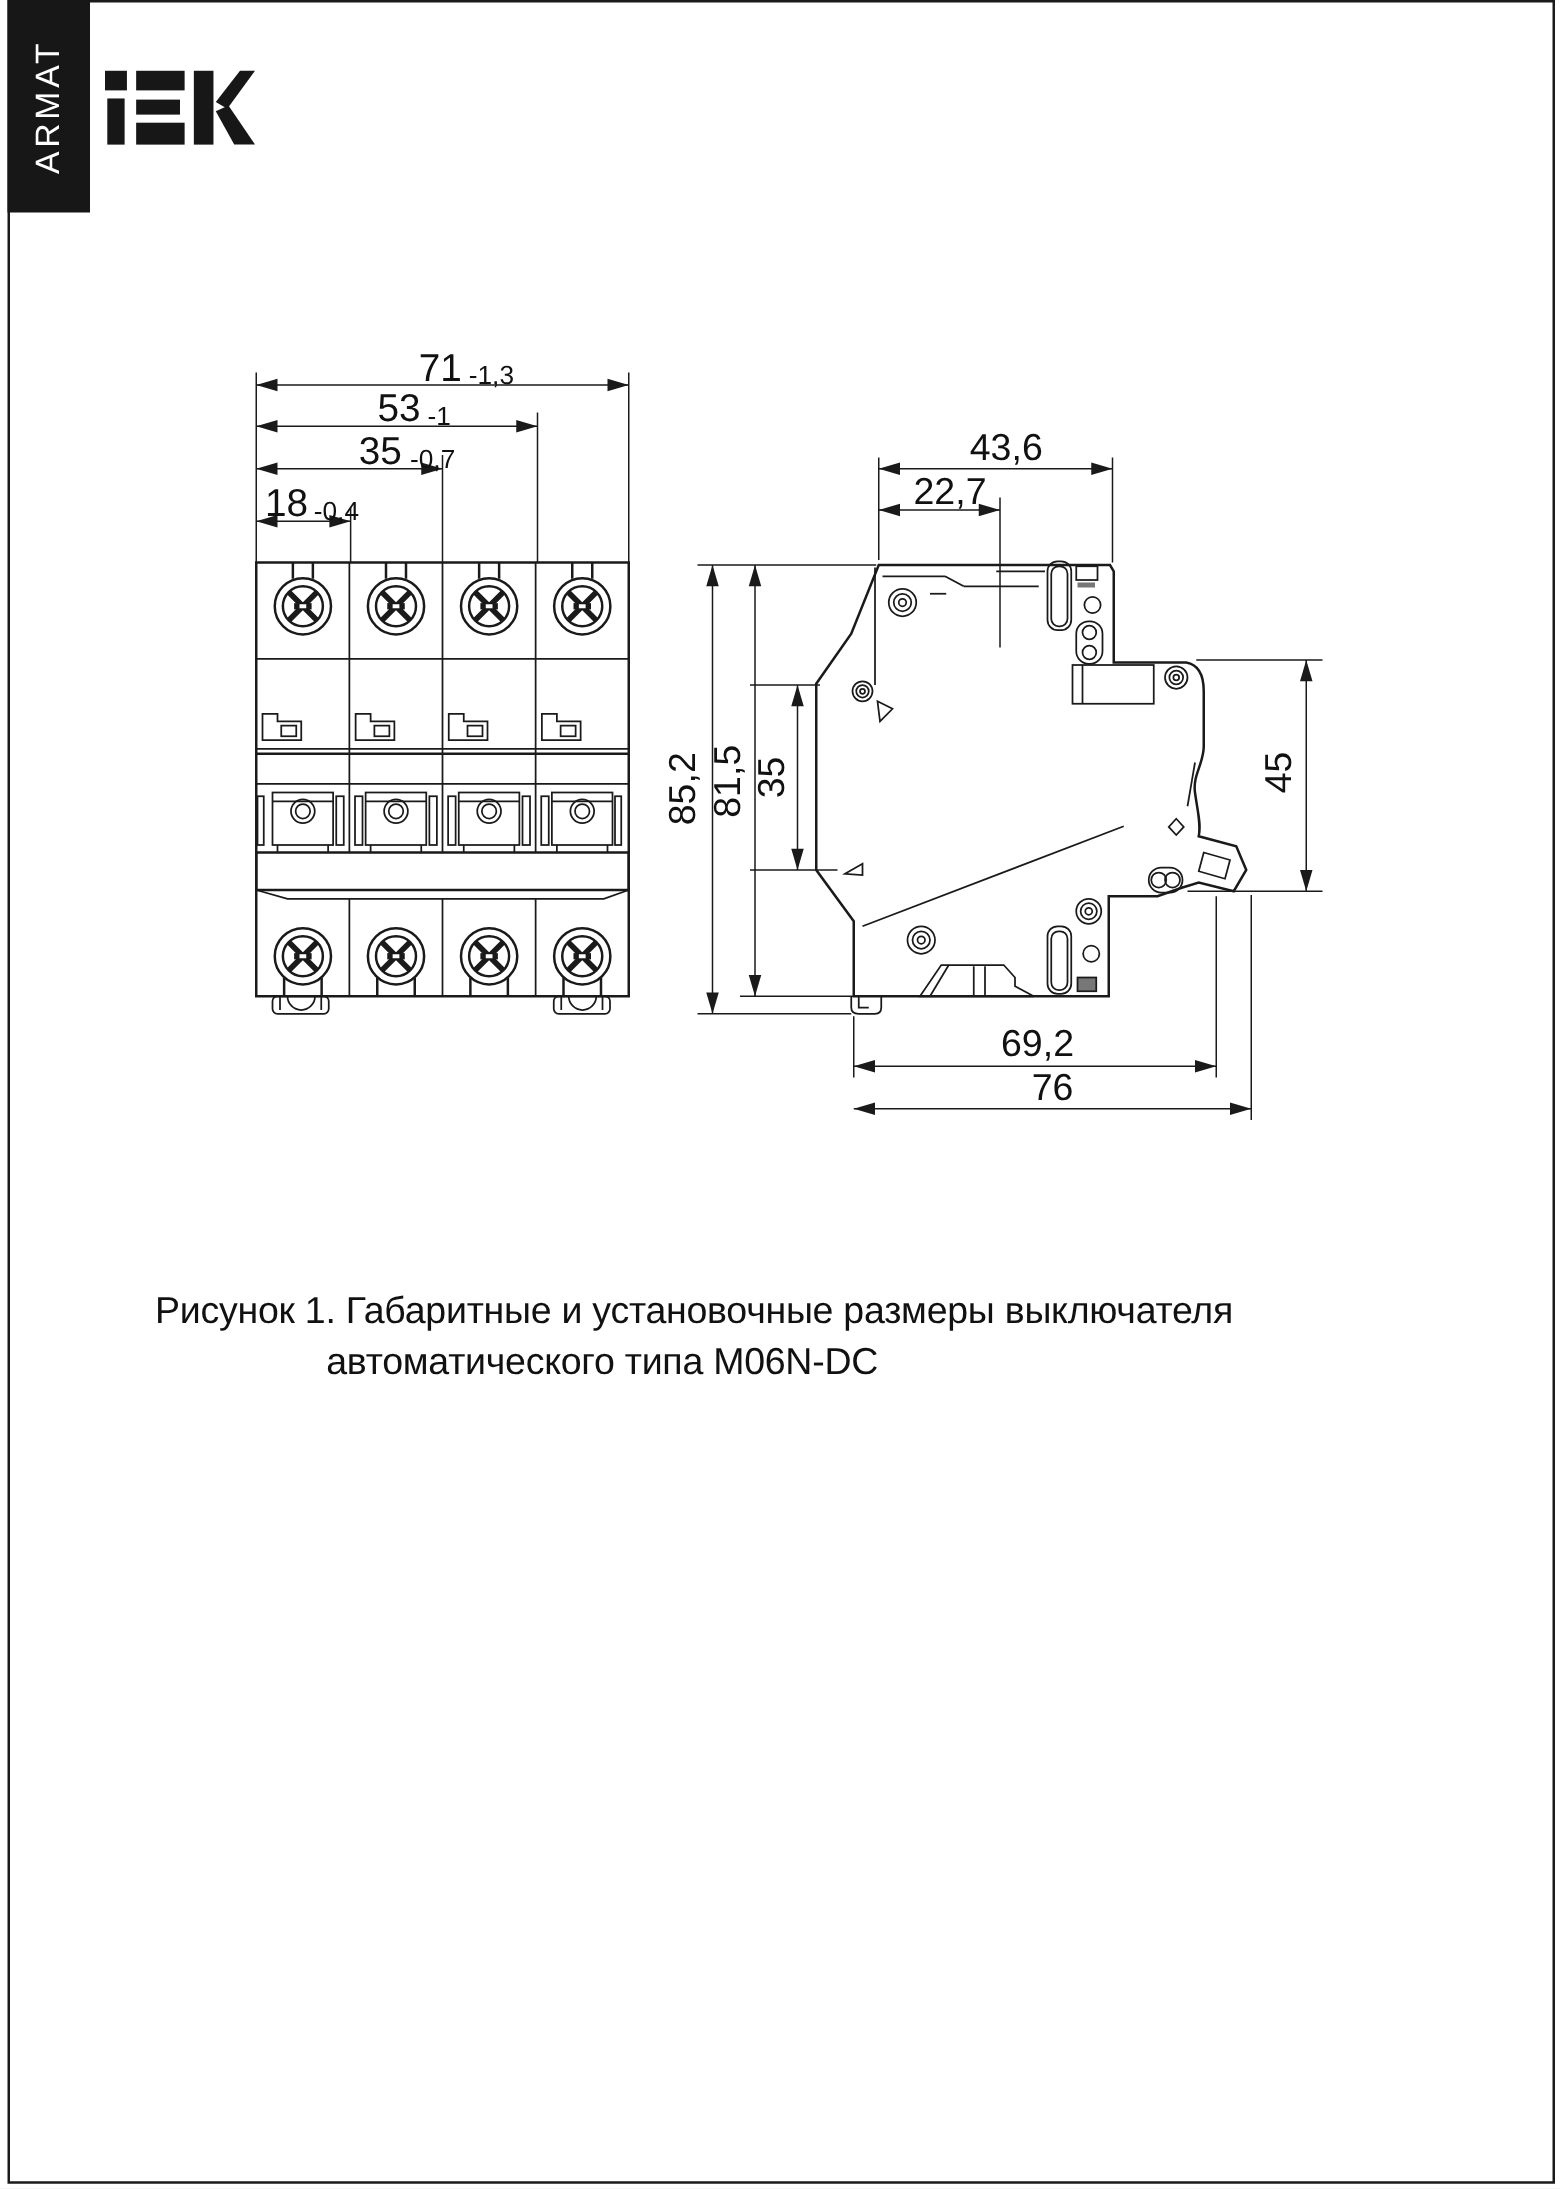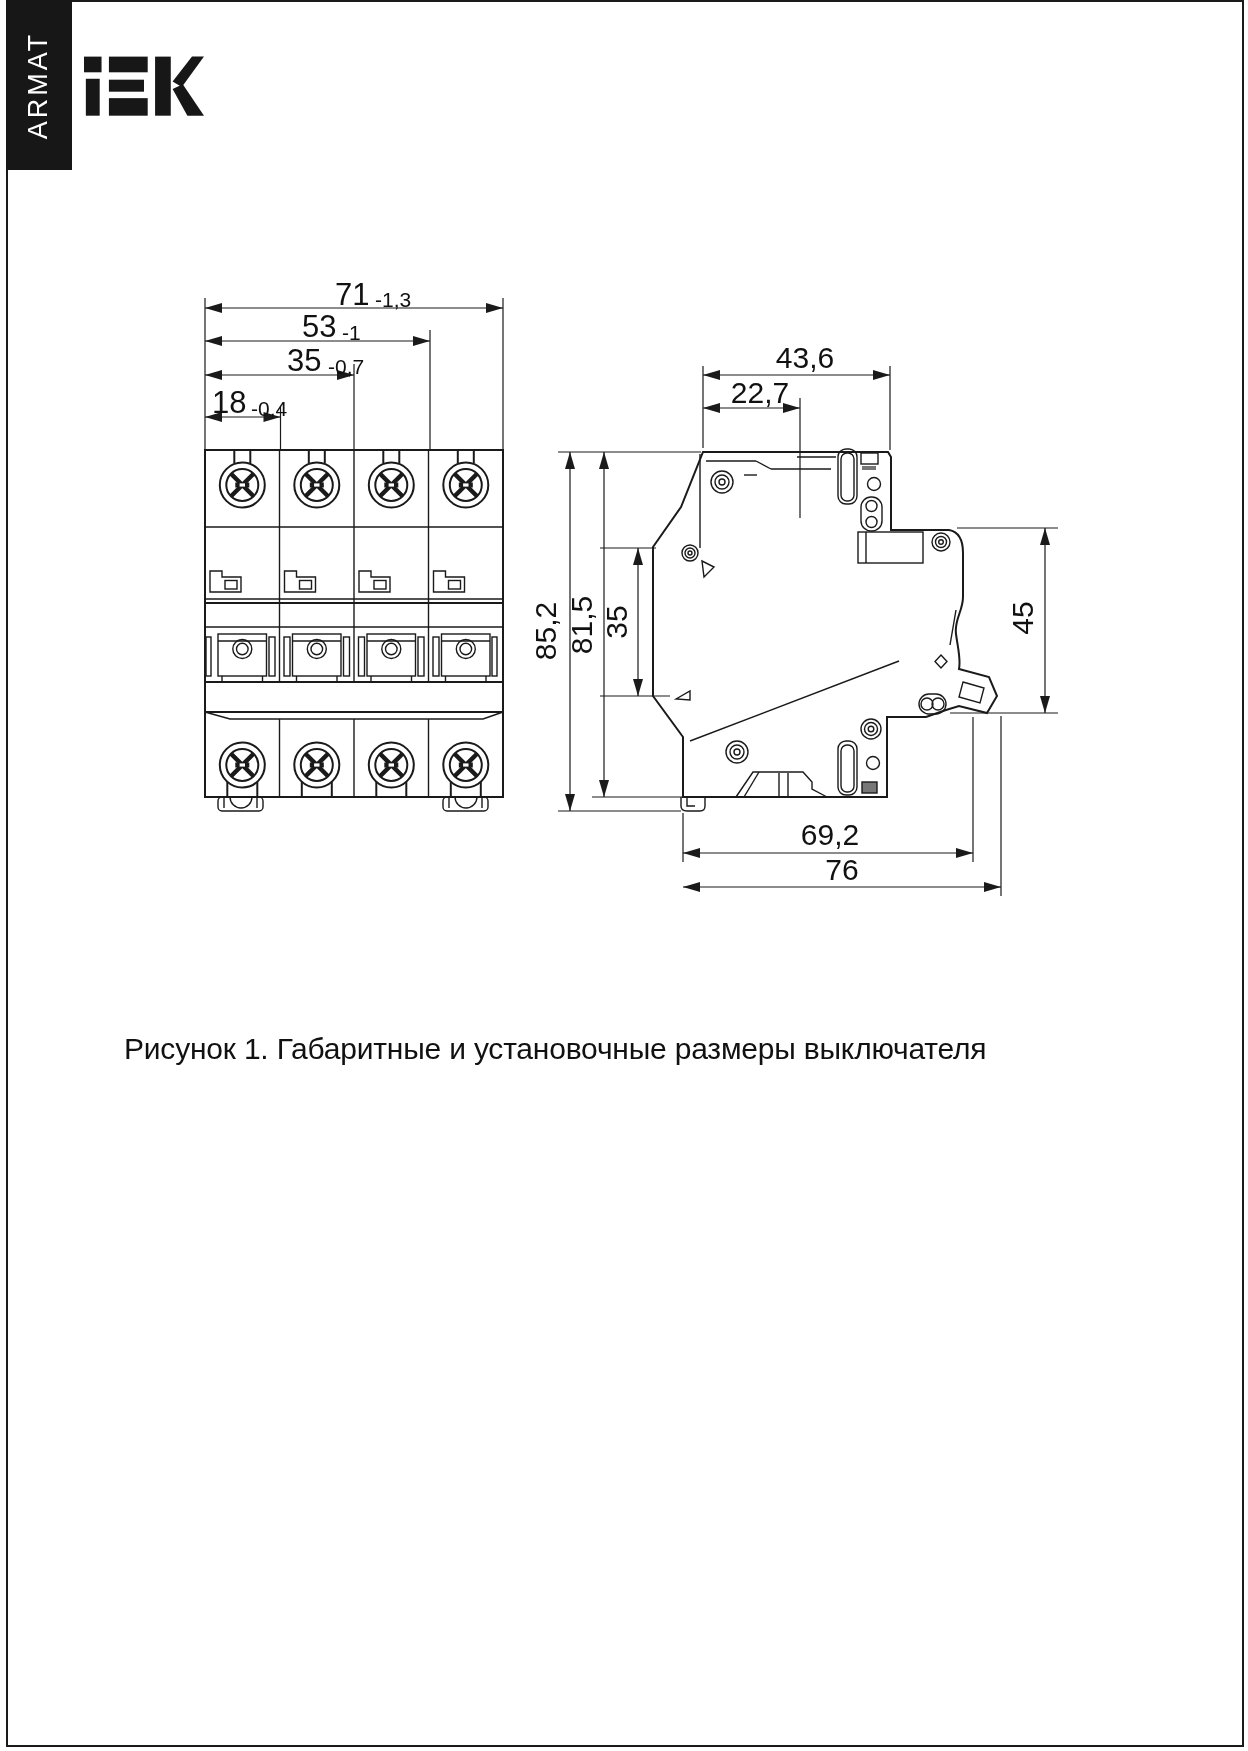--- a/index.html
+++ b/index.html
@@ -350,14 +350,15 @@
         <line class="dim" x1="683" y1="887" x2="1001" y2="887"></line>
         <polygon class="ah" points="683,887 700,882 700,892"></polygon>
           <polygon class="ah" points="1001,887 984,882 984,892"></polygon>
         <text class="t30" x="842" y="880" text-anchor="middle">76</text>
       </g>
     </g>
   </svg>
 
   <div id="caption">
     <div class="l1">Рисунок 1. Габаритные и установочные размеры выключателя</div>
+    <div class="l2">автоматического типа M06N-DC</div>
   </div>
 </div>
 
 </body></html>

